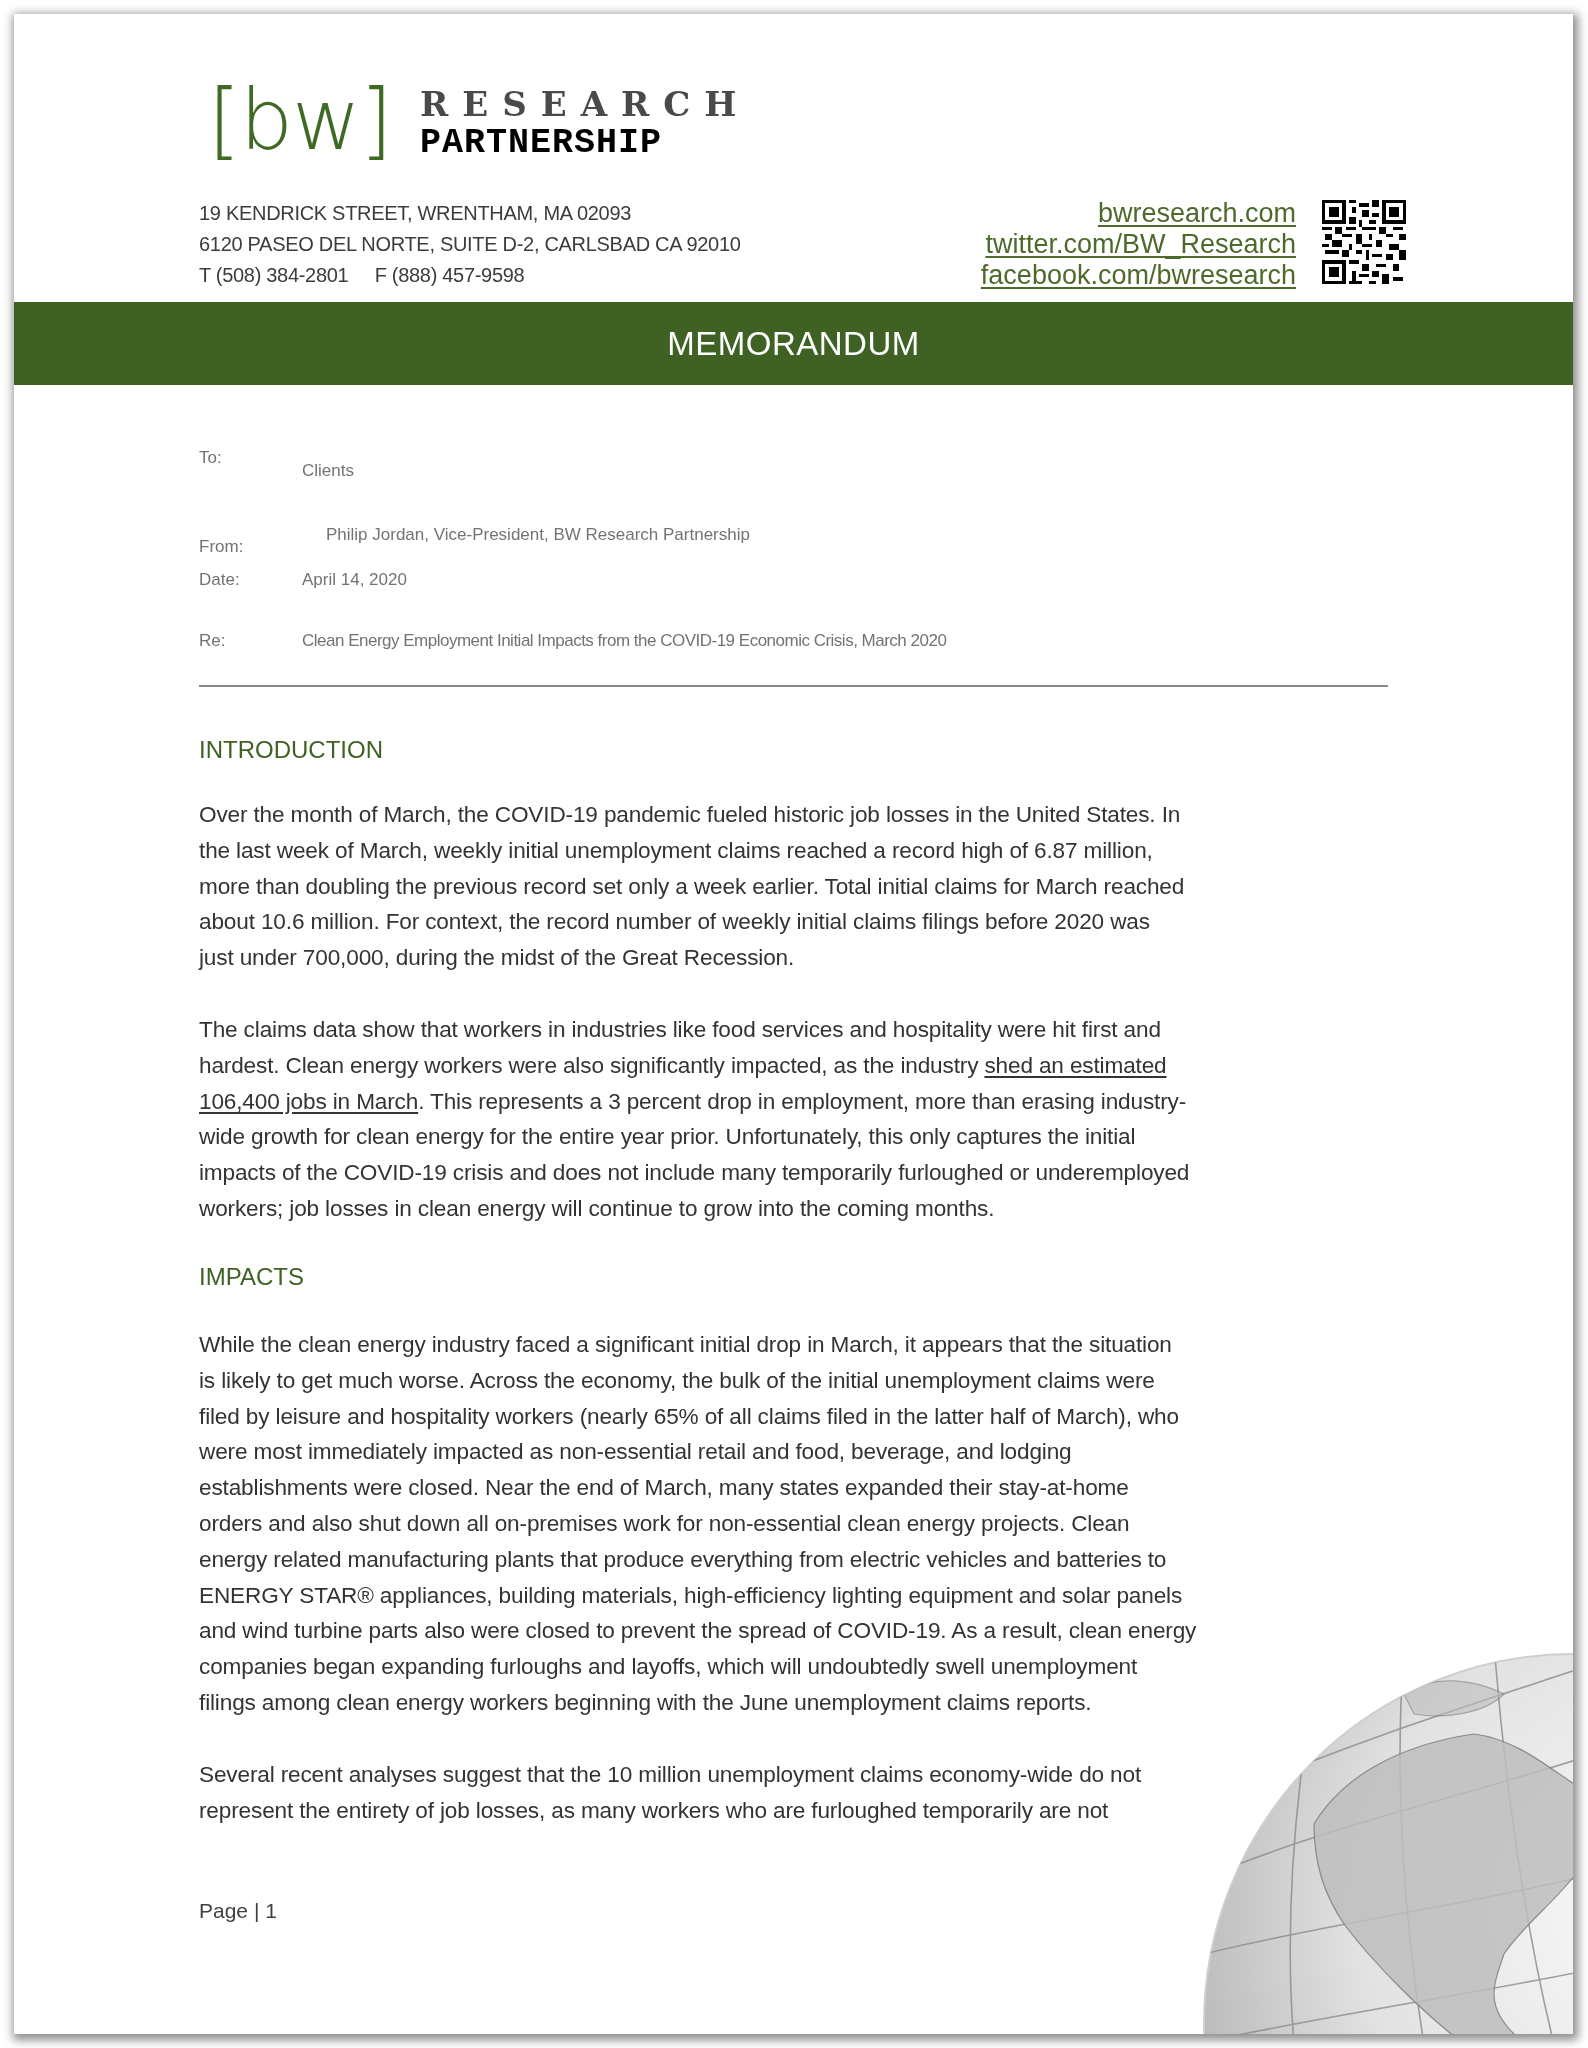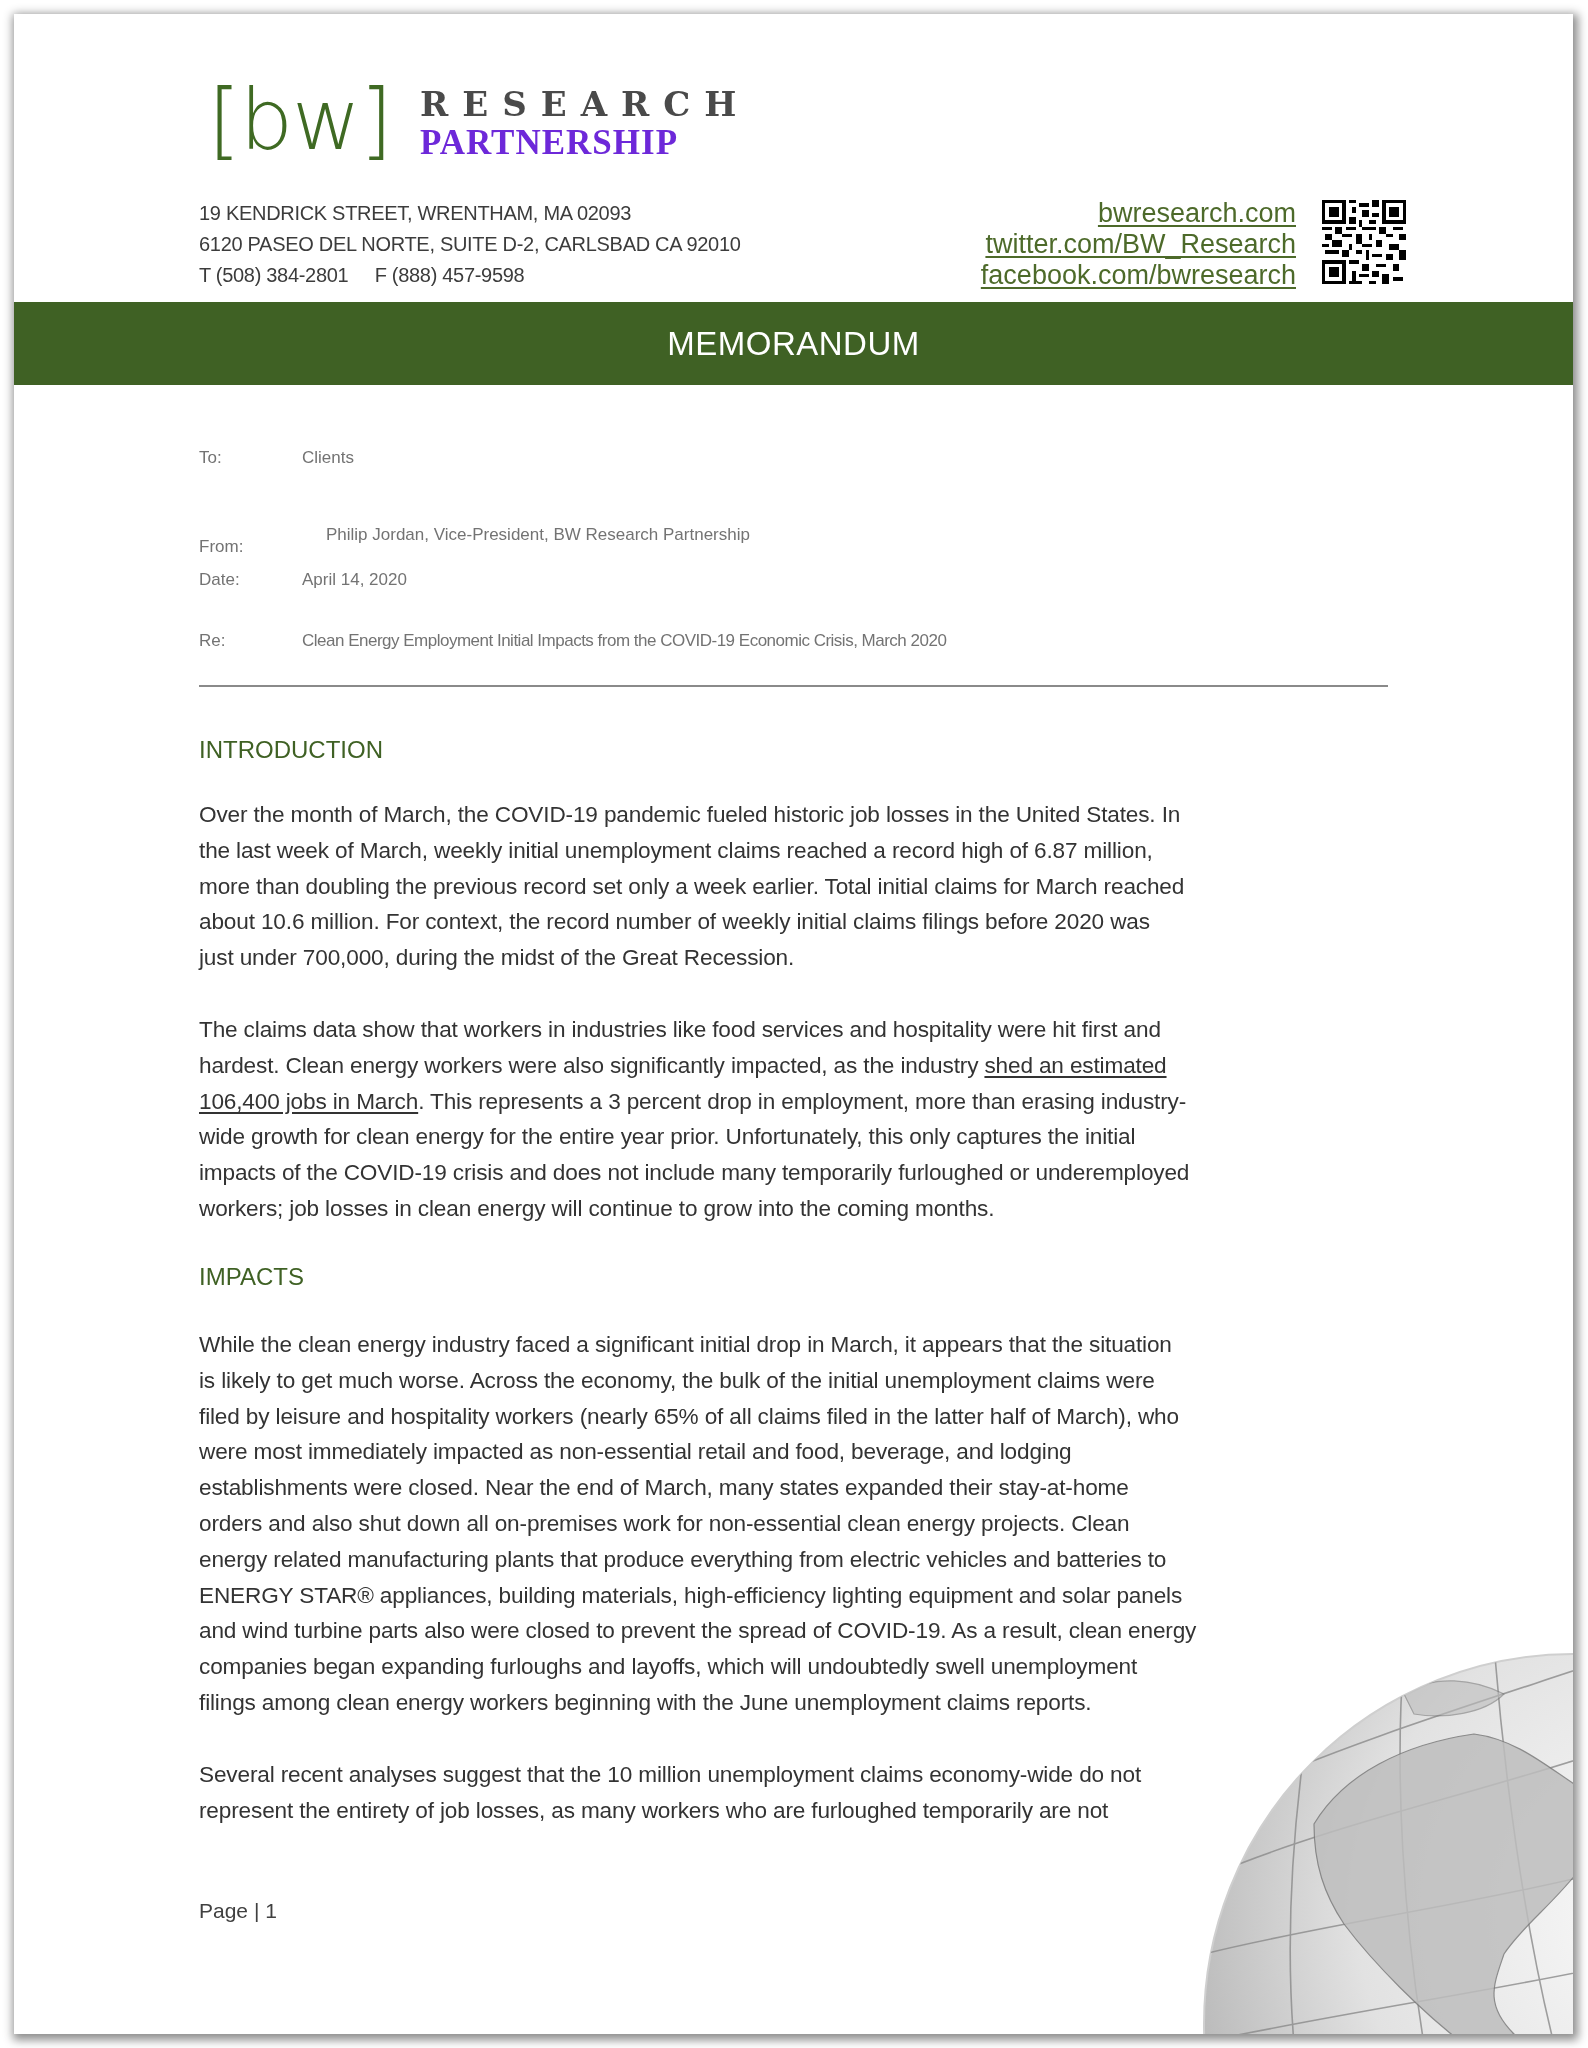--- a/index.html
+++ b/index.html
@@ -23,22 +23,22 @@
     font-family: "DejaVu Sans", sans-serif; font-weight: 300;
     font-size: 84px; line-height: 100px; color: #3f6a23; letter-spacing: -1px;
   }
   .logo .research {
     position: absolute; left: 212px; top: 8px;
     font-family: "DejaVu Serif", serif; font-weight: bold;
     font-size: 34px; line-height: 36px; color: #4a4a4a; letter-spacing: 14px;
   }
   .logo .partnership {
     position: absolute; left: 212px; top: 46px;
-    font-family: Liberation Serif, serif; font-weight: bold;
-    font-size: 35px; line-height: 38px; color: #6d28d9; letter-spacing: 1px;
+    font-family: Liberation Mono, monospace; font-weight: bold;
+    font-size: 35px; line-height: 38px; color: #000000; letter-spacing: 1px;
   }
 
   
   .address { left: 185px; top: 184px; }
   .address div {
     font-size: 20px; line-height: 31px; color: #3c3c3c; white-space: pre;
     font-family: "Liberation Sans", sans-serif; letter-spacing: -0.3px;
   }
 
   .links { right: 277px; top: 184px; text-align: right; }
@@ -158,21 +158,21 @@
         <rect x="8" y="24" width="4" height="1"></rect>
         <rect x="14" y="24" width="2" height="1"></rect>
     </g>
   </svg>
 
   <div class="abs banner">
     <span>MEMORANDUM</span>
   </div>
 
   <div class="field-label" style="top:429px;">To:</div>
-  <div class="field-value" style="top:429px;">Clients</div>
+  <div class="field-value" style="top:442px;">Clients</div>
 
   <div class="field-label" style="top:518px;">From:</div>
   <div class="field-value" style="top:506px;margin-left:24px;">Philip Jordan, Vice-President, BW Research Partnership</div>
 
   <div class="field-label" style="top:551px;">Date:</div>
   <div class="field-value" style="top:551px;">April 14, 2020</div>
 
   <div class="field-label" style="top:612px;">Re:</div>
   <div class="field-value" style="top:612px; letter-spacing:-0.5px;">Clean Energy Employment Initial Impacts from the COVID-19 Economic Crisis, March 2020</div>
 

